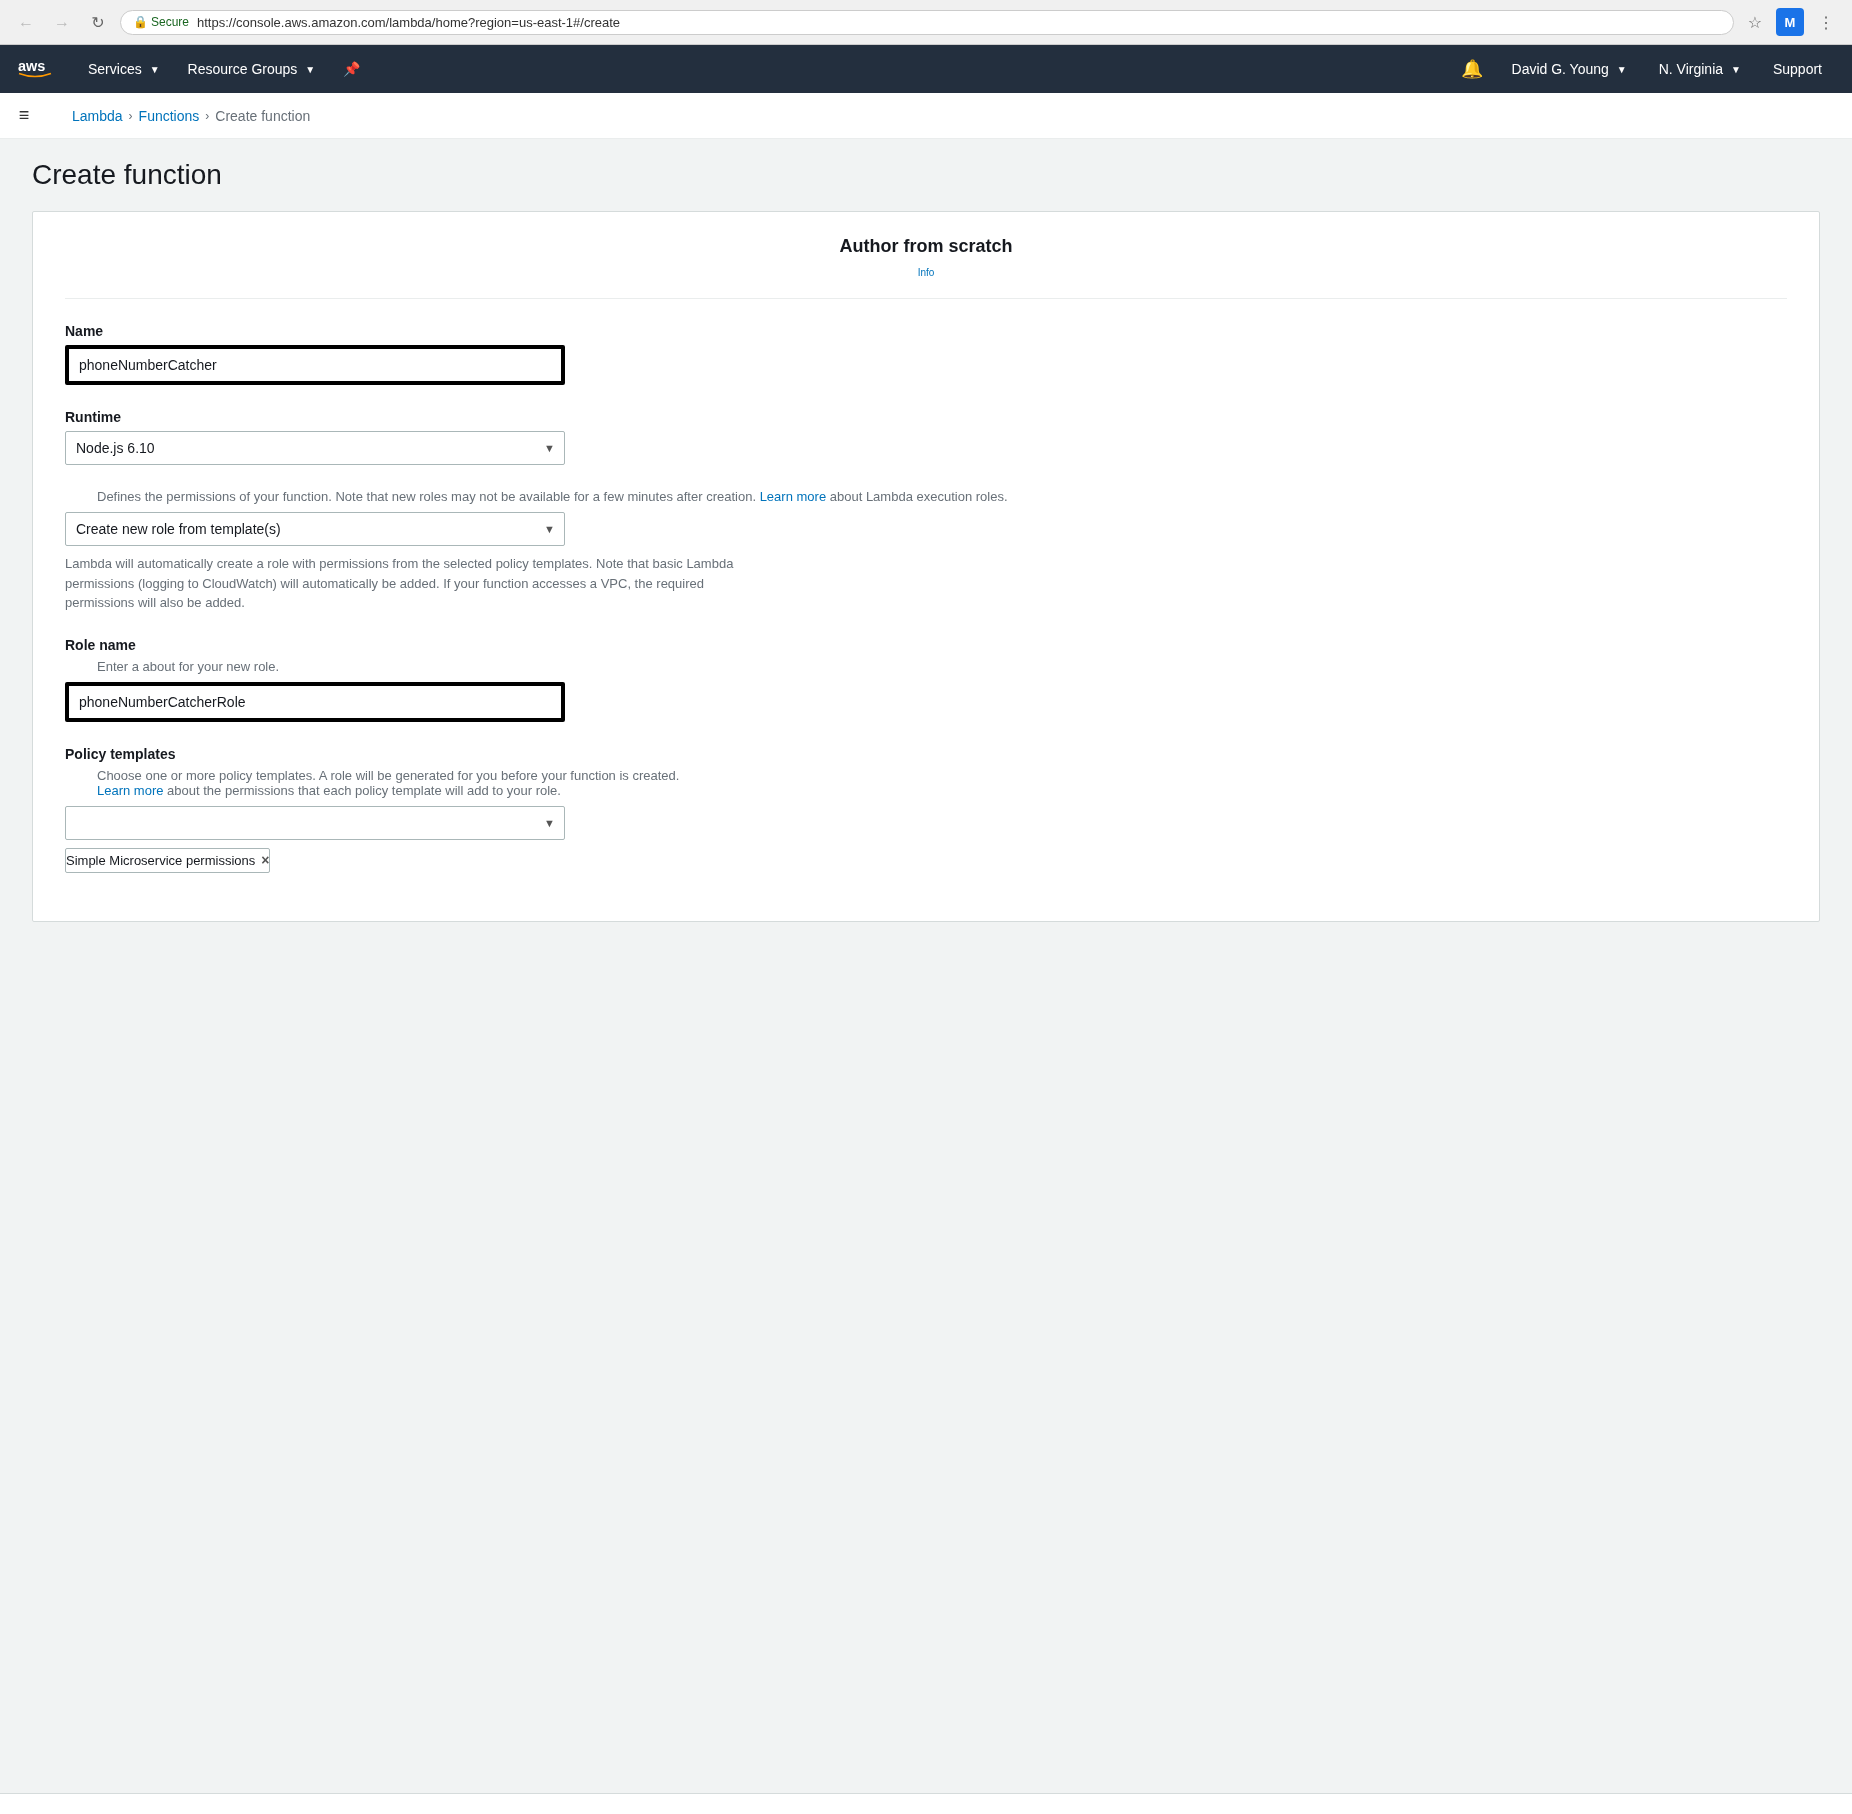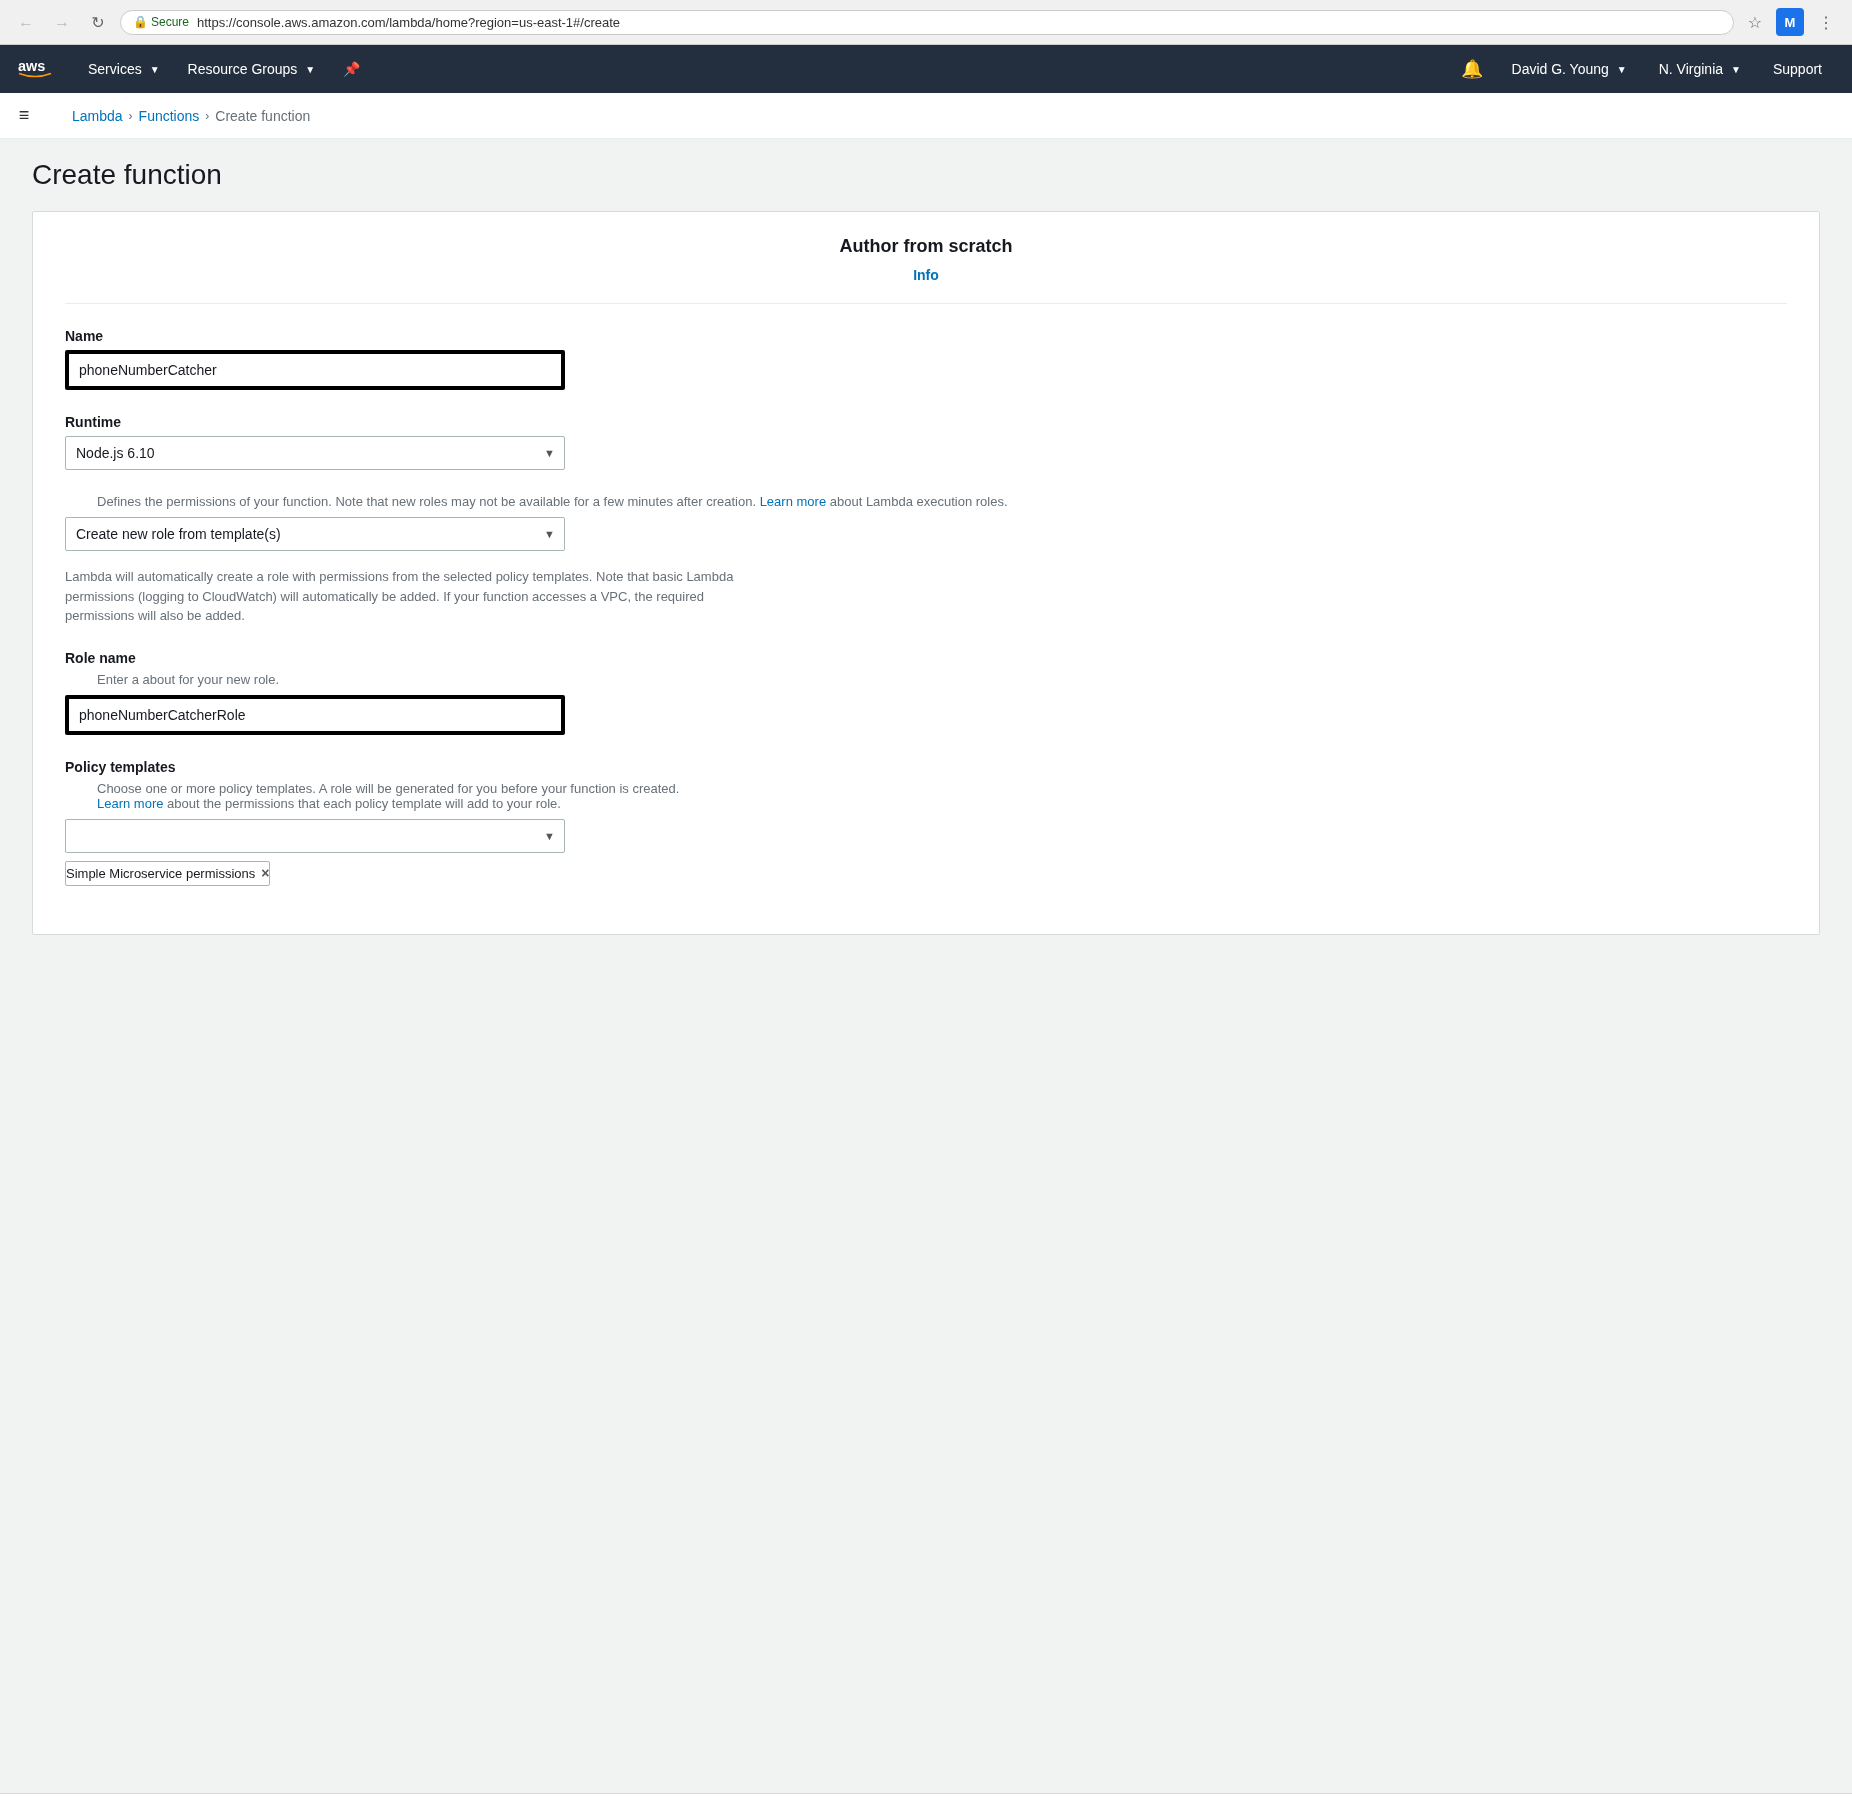--- a/index.html
+++ b/index.html
@@ -144,23 +144,23 @@
     }
     .section-title {
       font-size: 18px;
       font-weight: 700;
       color: #16191f;
       display: flex; align-items: center; gap: 10px;
       margin-bottom: 20px;
       flex-direction: column;
     }
     .info-link {
-      font-size: 14px;
+      font-size: 10px;
       color: #0073bb;
-      font-weight: bold;
+      font-weight: normal;
       cursor: pointer;
     }
 
     .form-divider {
       border: none;
       border-top: 1px solid #eaeded;
       margin: 4px 0 24px 0;
     }
 
     .form-group {
@@ -217,21 +217,21 @@
     }
     .form-hint .hint-link {
       color: #0073bb;
       cursor: pointer;
     }
 
     .role-description {
       font-size: 13px;
       color: #687078;
       max-width: 700px;
-      margin-top: 16px;
+      margin-top: 8px;
       line-height: 1.5;
     }
 
     
     .tag-chip {
       display: inline-flex;
       align-items: center;
       gap: 6px;
       border: 1px solid #aab7b8;
       border-radius: 2px;

